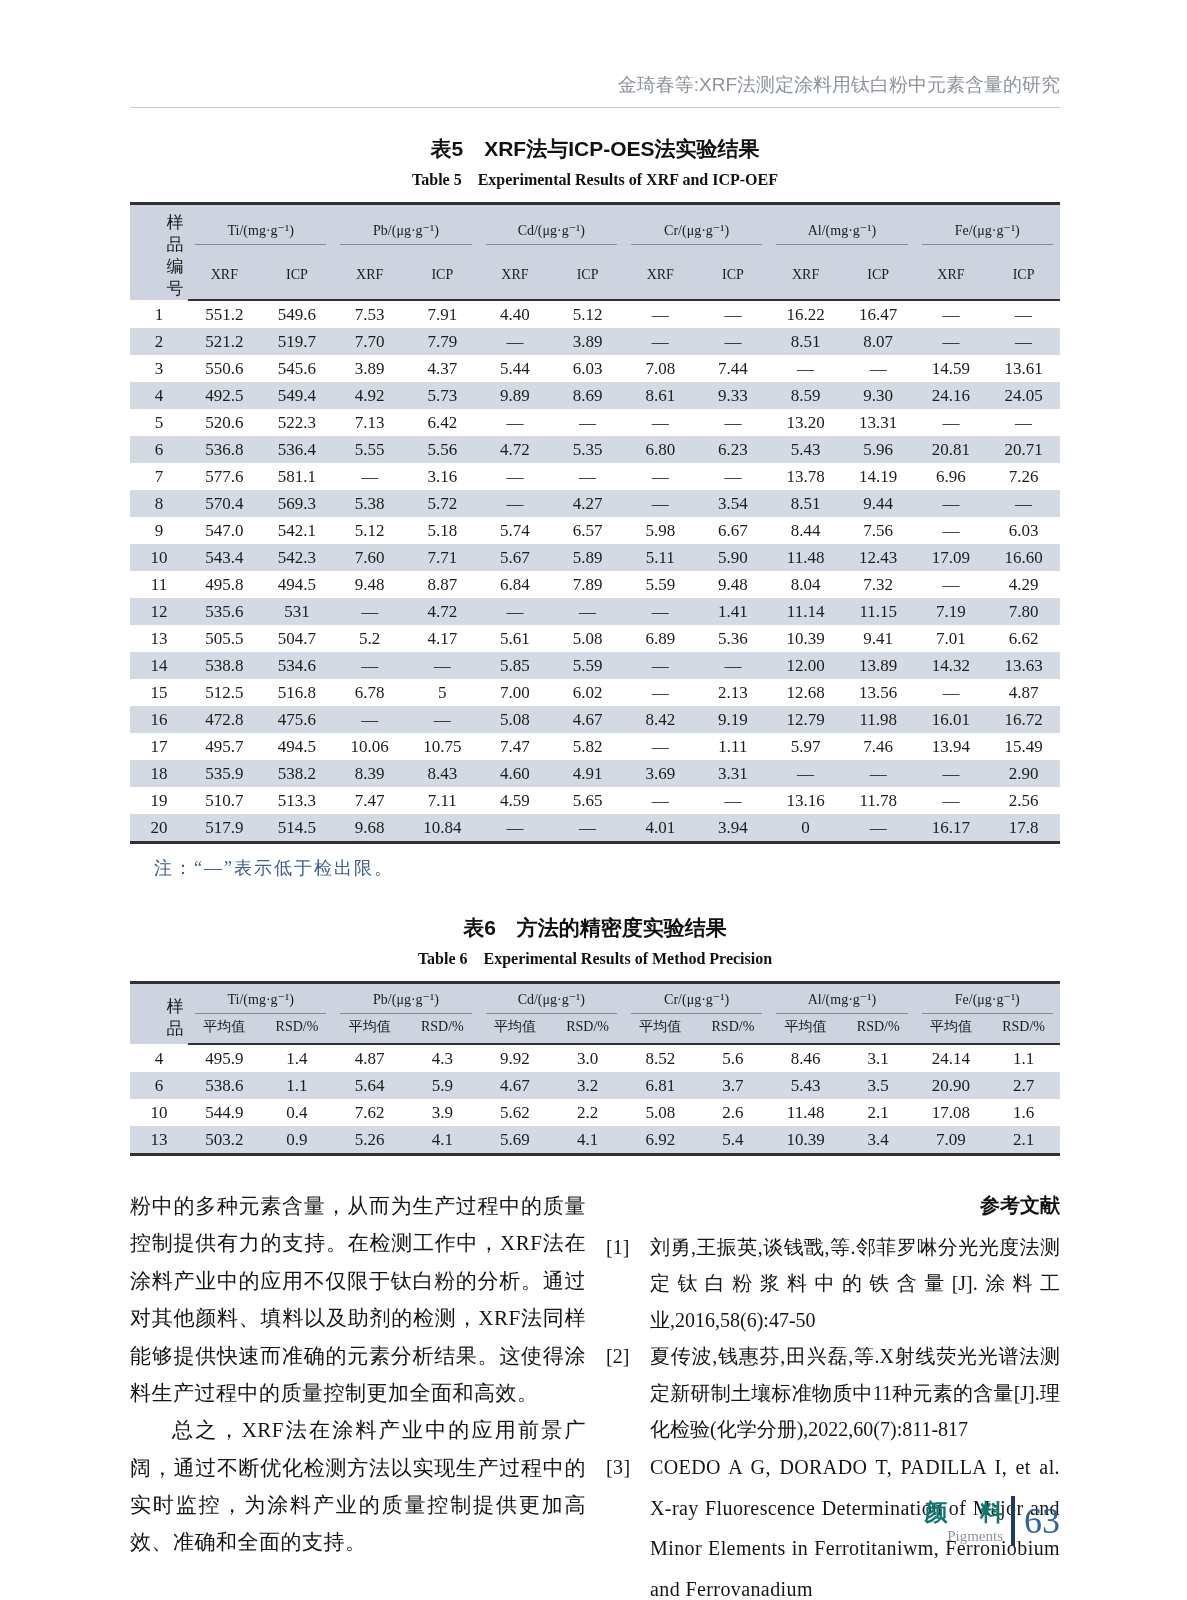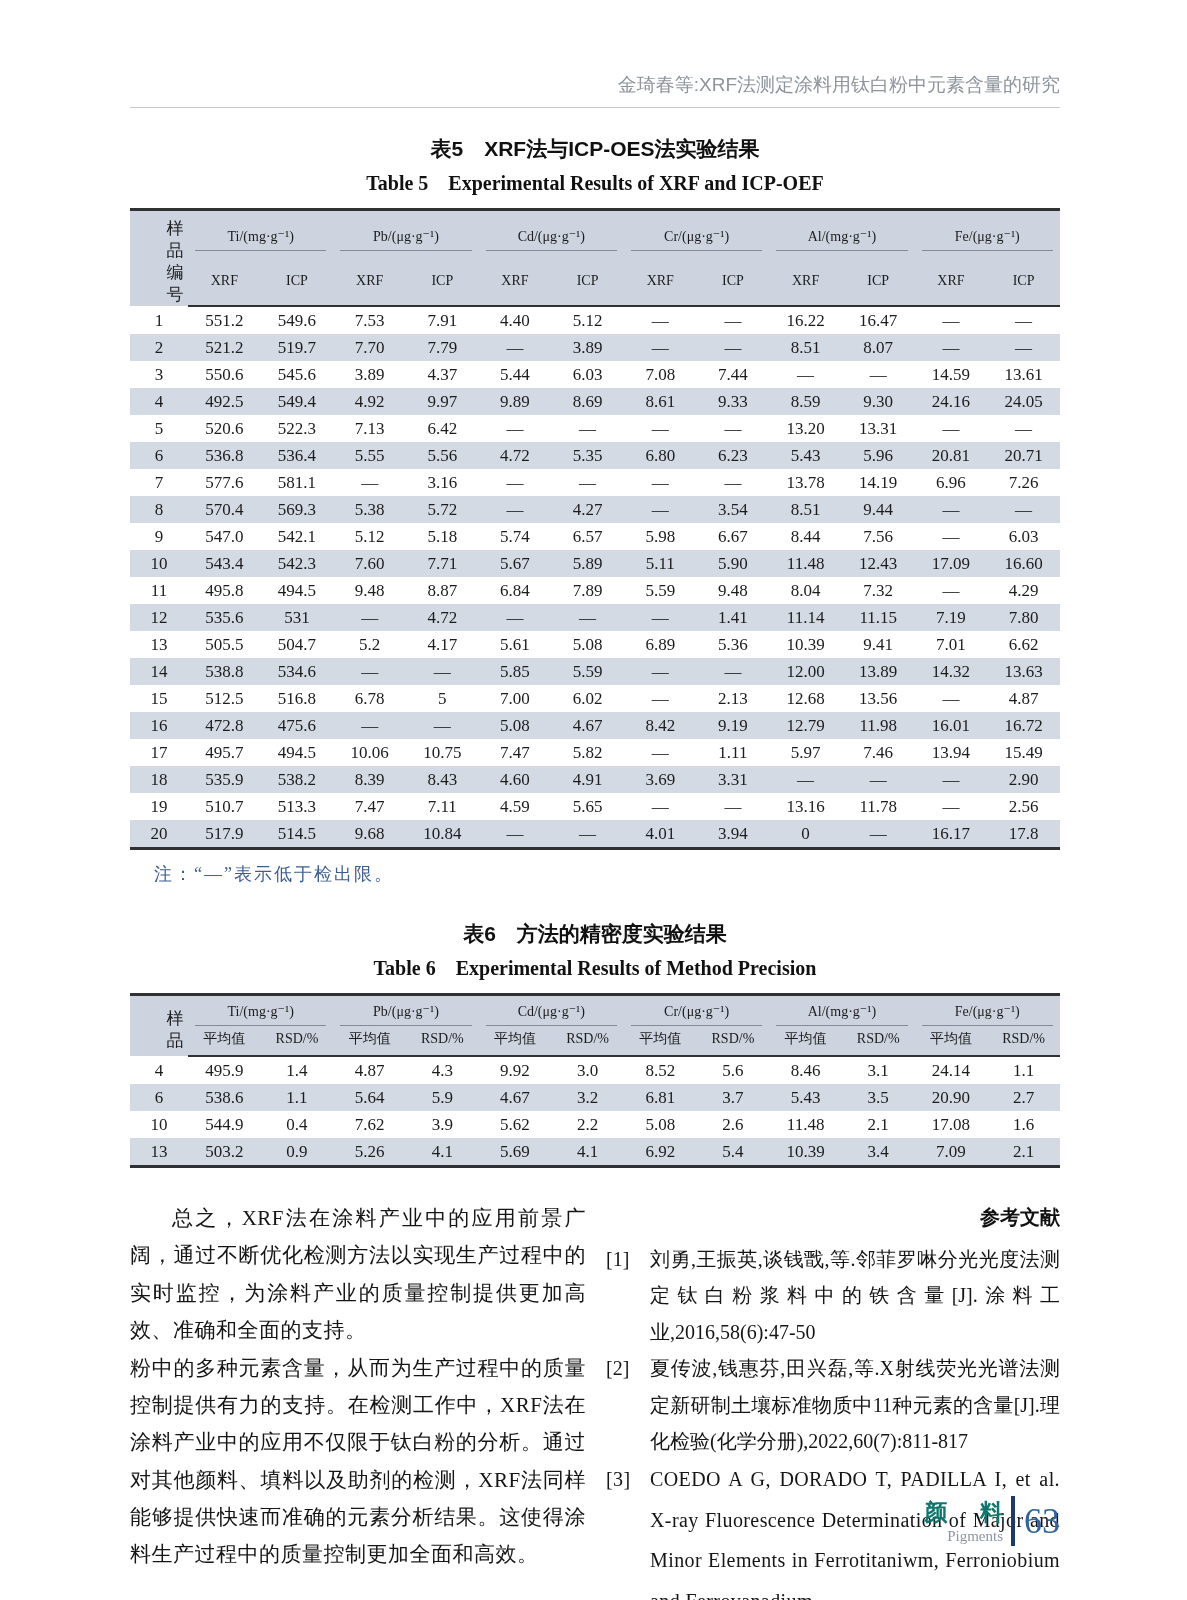--- a/index.html
+++ b/index.html
@@ -14,21 +14,21 @@
     text-align:right; color:#8d949c; font-size:19px;
     font-family:"Liberation Sans","DejaVu Sans",sans-serif;
     padding-top:72px; padding-bottom:9px; border-bottom:1px solid #c6c9cc;
   }
 
   .tbl-title-cn {
     text-align:center; font-weight:bold; font-size:21px; margin-top:27px;
     font-family:"Liberation Sans","DejaVu Sans",sans-serif; color:#111;
   }
   .tbl-title-en {
-    text-align:center; font-weight:bold; font-size:20px; margin-top:7px;
+    text-align:center; font-weight:bold; font-size:16px; margin-top:7px;
     font-family:"Liberation Serif","DejaVu Serif",serif; color:#111;
   }
 
   table.datatable {
     width:100%; border-collapse:collapse; table-layout:fixed; margin-top:11px;
     border-top:3px solid #2f3133; border-bottom:3px solid #2f3133;
   }
   table.datatable thead th {
     background:#cdd4e0; font-weight:normal; font-size:14px; color:#1c1c1c;
     vertical-align:middle; padding:0;
@@ -193,21 +193,21 @@
             <td>—</td>
             <td>—</td>
             <td>14.59</td>
             <td>13.61</td>
           </tr>
           <tr>
             <td>4</td>
             <td>492.5</td>
             <td>549.4</td>
             <td>4.92</td>
-            <td>9.97</td>
+            <td>5.73</td>
             <td>9.89</td>
             <td>8.69</td>
             <td>8.61</td>
             <td>9.33</td>
             <td>8.59</td>
             <td>9.30</td>
             <td>24.16</td>
             <td>24.05</td>
           </tr>
           <tr>
@@ -572,22 +572,22 @@
             <td>10.39</td>
             <td>3.4</td>
             <td>7.09</td>
             <td>2.1</td>
           </tr>
         </tbody>
       </table>
 
     <div class="cols">
       <div class="col-left">
+        <div class="body-para">粉中的多种元素含量，从而为生产过程中的质量控制提供有力的支持。在检测工作中，XRF法在涂料产业中的应用不仅限于钛白粉的分析。通过对其他颜料、填料以及助剂的检测，XRF法同样能够提供快速而准确的元素分析结果。这使得涂料生产过程中的质量控制更加全面和高效。</div>
         <div class="body-para indent">总之，XRF法在涂料产业中的应用前景广阔，通过不断优化检测方法以实现生产过程中的实时监控，为涂料产业的质量控制提供更加高效、准确和全面的支持。</div>
-        <div class="body-para">粉中的多种元素含量，从而为生产过程中的质量控制提供有力的支持。在检测工作中，XRF法在涂料产业中的应用不仅限于钛白粉的分析。通过对其他颜料、填料以及助剂的检测，XRF法同样能够提供快速而准确的元素分析结果。这使得涂料生产过程中的质量控制更加全面和高效。</div>
       </div>
       <div class="col-right">
         <div class="ref-title">参考文献</div>
         <div class="ref-item">
           <span class="ref-num">[1]</span>
           <span>刘勇,王振英,谈钱戬,等.邻菲罗啉分光光度法测定钛白粉浆料中的铁含量[J].涂料工业,2016,58(6):47-50</span>
         </div>
         <div class="ref-item">
           <span class="ref-num">[2]</span>
           <span>夏传波,钱惠芬,田兴磊,等.X射线荧光光谱法测定新研制土壤标准物质中11种元素的含量[J].理化检验(化学分册),2022,60(7):811-817</span>

